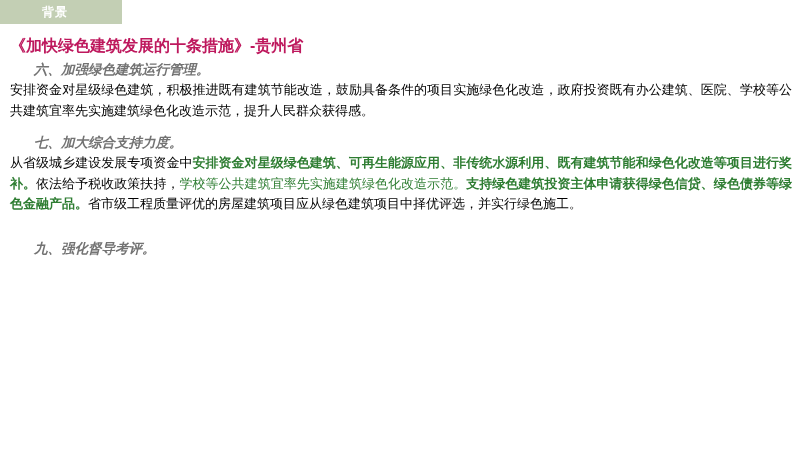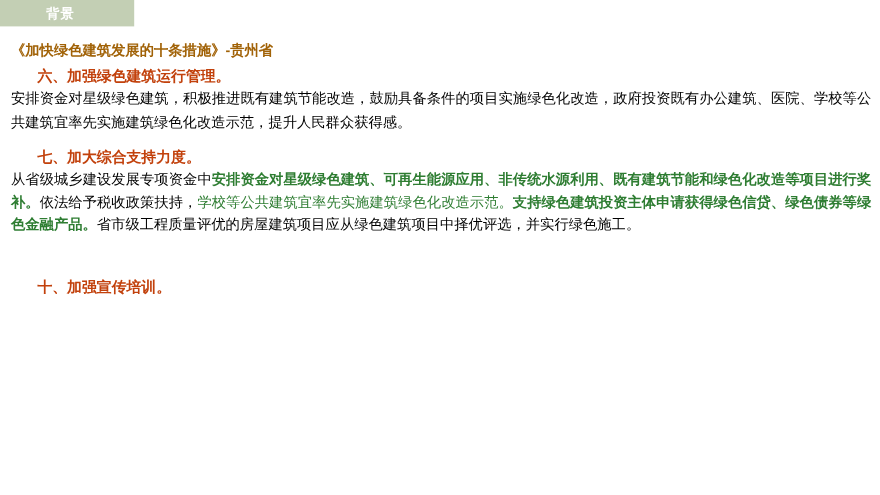--- a/index.html
+++ b/index.html
@@ -37,42 +37,43 @@
     font-weight: bold;
     color: #ffffff;
     letter-spacing: 1px;
     line-height: 16px;
   }
   
   .doc-title {
     position: absolute;
     left: 10px;
     top: 36px;
-    font-size: 13px;
+    font-size: 16px;
     font-weight: bold;
-    color: #a16207;
+    color: #be185d;
     line-height: 20px;
     white-space: nowrap;
   }
   
   .content {
     position: absolute;
     left: 10px;
     top: 60px;
     width: 782px;
   }
   .section {
     margin: 0;
   }
   .section-heading {
     font-size: 13.5px;
     font-weight: bold;
-    color: #c2410c;
+    color: #737373;
     line-height: 20px;
     text-indent: 24px;
+    font-style: italic;
   }
   .section-body {
     font-size: 13px;
     color: #000000;
     line-height: 20.5px;
     text-align: justify;
     text-justify: inter-ideograph;
   }
   .green {
     color: #2e7d32;
@@ -112,22 +113,20 @@
         <span>从省级城乡建设发展专项资金中</span><span class="green bold">安排资金对星级绿色建筑、可再生能源应用、非传统水源利用、既有建筑节能和绿色化改造等项目进行奖补。</span><span>依法给予税收政策扶持，</span><span class="green">学校等公共建筑宜率先实施建筑绿色化改造示范。</span><span class="green bold">支持绿色建筑投资主体申请获得绿色信贷、绿色债券等绿色金融产品。</span><span>省市级工程质量评优的房屋建筑项目应从绿色建筑项目中择优评选，并实行绿色施工。</span>
       </div>
     </div>
 
     <div class="sp-8"></div>
 
 
     <div class="sp-9"></div>
 
     <div class="section">
+      <div class="section-heading">九、强化督导考评。</div>
     </div>
 
     <div class="sp-10"></div>
 
-    <div class="section">
-      <div class="section-heading">十、加强宣传培训。</div>
-    </div>
 
   </div>
 </div>
 
 </body></html>

